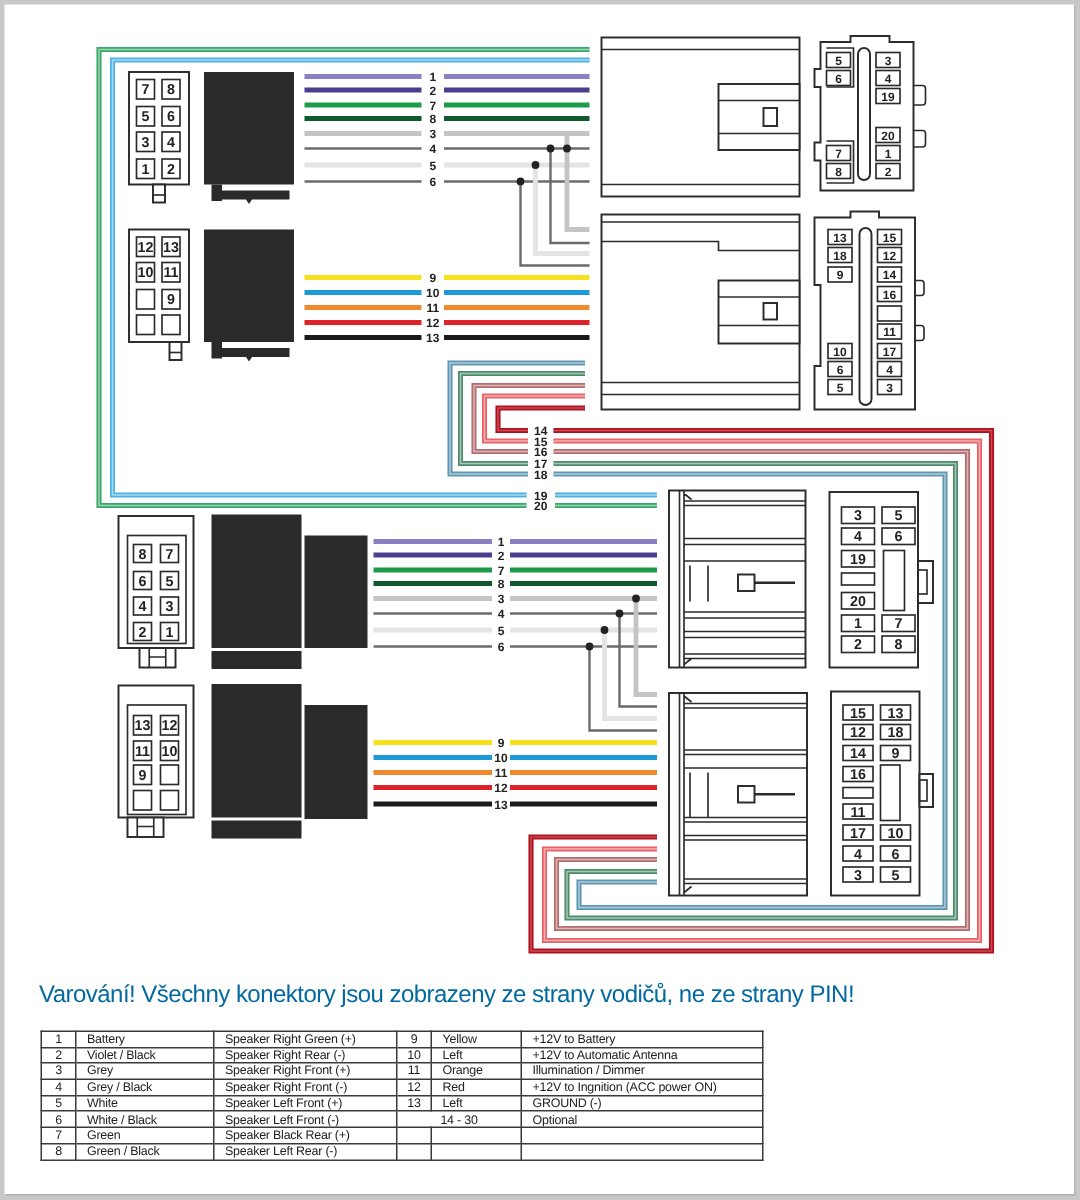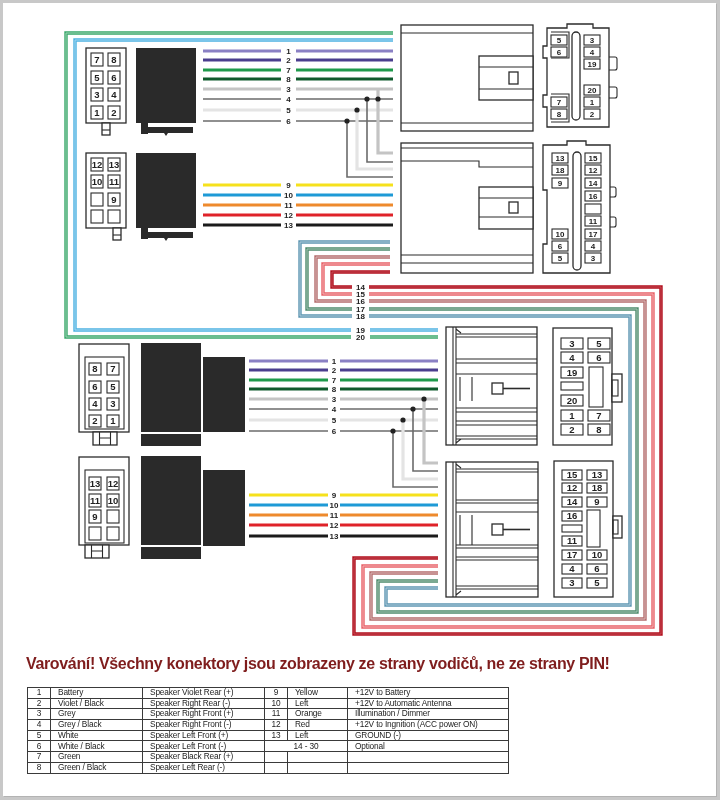--- a/index.html
+++ b/index.html
@@ -641,36 +641,36 @@
         <rect x="587" y="564" width="20" height="10" class="pin"></rect>
         <text x="597" y="572.4" class="pt pt9">6</text>
       </g>
       <g>
         <rect x="587" y="578" width="20" height="10" class="pin"></rect>
         <text x="597" y="586.4" class="pt pt9">5</text>
       </g>
     </g>
 </svg>
 
-<div class="warning" style="color: #7f1d1d; font-weight: bold;">Varování! Všechny konektory jsou zobrazeny ze strany vodičů, ne ze strany PIN!</div>
+<div class="warning" style="color: #0369a1;">Varování! Všechny konektory jsou zobrazeny ze strany vodičů, ne ze strany PIN!</div>
 
 <table class="legend">
   <colgroup>
     <col style="width:23px">
       <col style="width:92px">
       <col style="width:122px">
       <col style="width:23px">
       <col style="width:60px">
       <col style="width:161px">
   </colgroup>
   <tbody>
       <tr>
     <td class="c">1</td>
     <td>Battery</td>
-    <td>Speaker Violet Rear (+)</td>
+    <td>Speaker Right Green (+)</td>
     <td class="c">9</td>
     <td>Yellow</td>
     <td>+12V to Battery</td>
   </tr>
   <tr>
     <td class="c">2</td>
     <td>Violet / Black</td>
     <td>Speaker Right Rear (-)</td>
     <td class="c">10</td>
     <td>Left</td>

